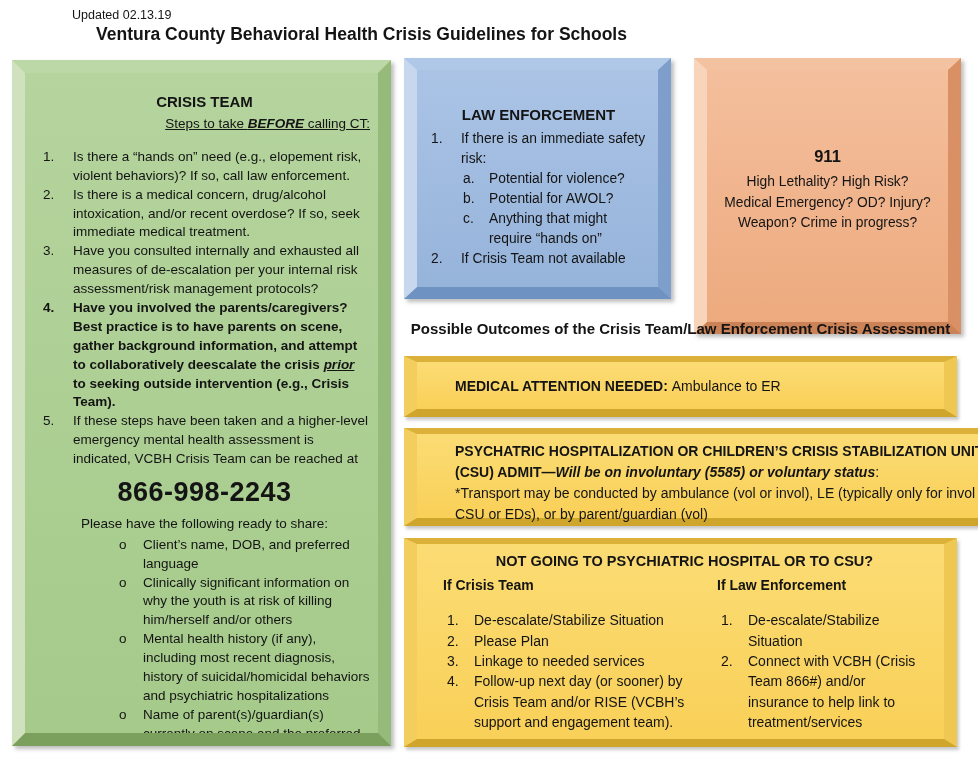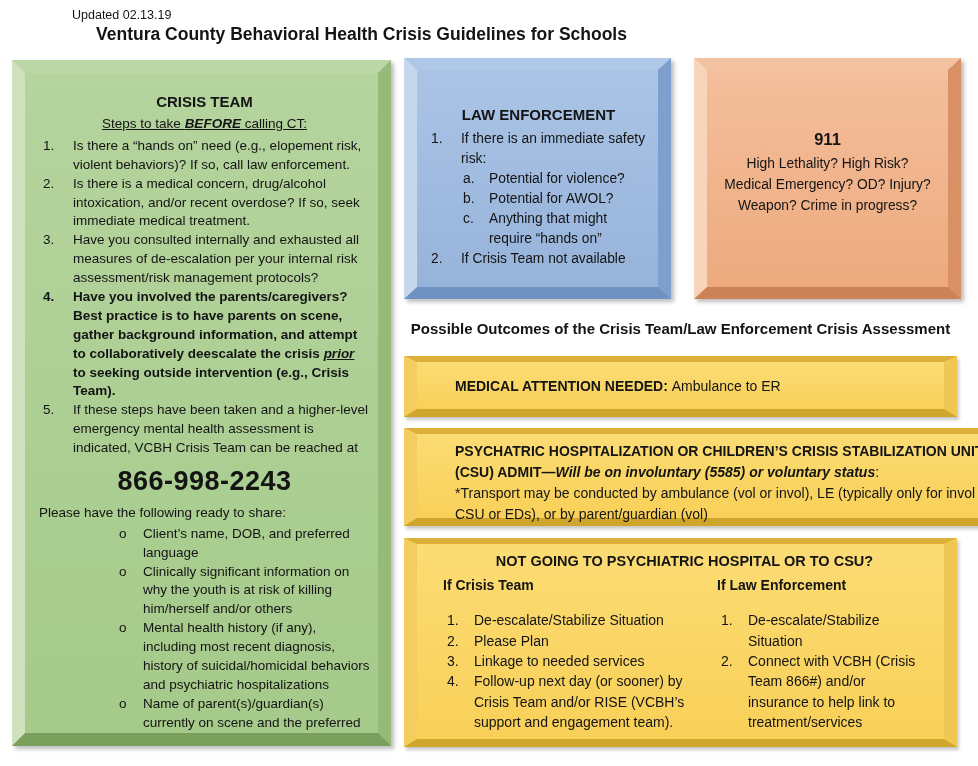--- a/index.html
+++ b/index.html
@@ -15,53 +15,53 @@
 
   
   .green-box{left:12px;top:60px;width:379px;height:686px;border-width:13px;
     border-color:#bcd8a6 #96ba7a #7ba05e #cfe2bd;
     background:linear-gradient(180deg,#b5d49e,#a5ca8a);
     padding:18px 8px 0 14px;font-size:13.5px;line-height:1.4;overflow:hidden;}
   .blue-box{left:404px;top:58px;width:267px;height:241px;border-width:12px 13px;
     border-color:#b0c8e8 #7e9fcc #6e92c2 #c6d7ee;
     background:linear-gradient(180deg,#abc4e6,#96b3da);
     padding:34px 8px 0 10px;font-size:13.8px;line-height:1.45;}
-  .salmon-box{left:694px;top:58px;width:267px;height:241px;border-width:12px 13px;
+  .salmon-box{left:694px;top:58px;width:267px;height:276px;border-width:12px 13px;
     border-color:#f3c2a0 #d99064 #cc8257 #f8d4ba;
     background:linear-gradient(180deg,#f4bf9d,#edaa7e);
     display:flex;flex-direction:column;justify-content:center;text-align:center;
     padding:0 14px 14px 14px;font-size:13.8px;line-height:1.5;}
 
   
   .yellow{border-width:6px 13px 8px 13px;
     border-color:#dcb13a #efc753 #cfa52c #f3cd5e;
     background:linear-gradient(180deg,#fbdc74,#f9d058);
     box-shadow:2px 3px 3px rgba(120,120,120,.4);font-size:14px;}
   .y1{left:404px;top:356px;width:553px;height:61px;display:flex;align-items:center;
       padding-left:38px;}
   .y2{left:404px;top:428px;width:640px;height:98px;padding:7px 12px 0 38px;line-height:1.5;}
   .y3{left:404px;top:538px;width:553px;height:209px;padding:7px 18px 0 26px;line-height:1.45;}
 
   .outcomes-heading{position:absolute;left:404px;top:320px;width:553px;text-align:center;
                     font-size:15px;font-weight:bold;}
 
   .box-title{text-align:center;font-weight:bold;font-size:15px;margin:0 0 3px 0;}
-  .steps-sub{text-align:center;margin-bottom:3px;}
+  .steps-sub{text-align:right;margin-bottom:14px;}
   .u{text-decoration:underline;}
   .bi{font-weight:bold;font-style:italic;}
   .b{font-weight:bold;}
 
   .row{display:flex;}
   .row .num{flex:none;width:30px;padding-left:4px;}
   .row .txt{flex:1;}
   .sub{margin-left:32px;}
   .sub .num{width:26px;}
 
   .phone{text-align:center;font-weight:bold;font-size:27px;margin:5px 0 3px 0;letter-spacing:.5px;}
-  .share-intro{text-align:left;margin-bottom:2px;}
+  .share-intro{text-align:center;margin-bottom:2px;}
   .share{margin-left:78px;}
   .share .mark{flex:none;width:24px;padding-left:2px;}
 
   .big911{font-weight:bold;font-size:16.5px;margin-bottom:3px;}
 
   .cols{display:flex;gap:26px;margin-top:3px;}
   .col-left{width:248px;flex:none;}
   .col-right{flex:1;}
   .col-h{font-weight:bold;margin-bottom:15px;}
   .y3 .row .num{width:27px;}

